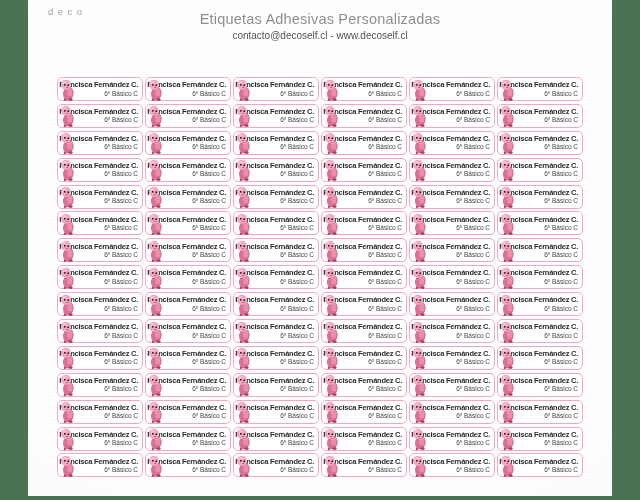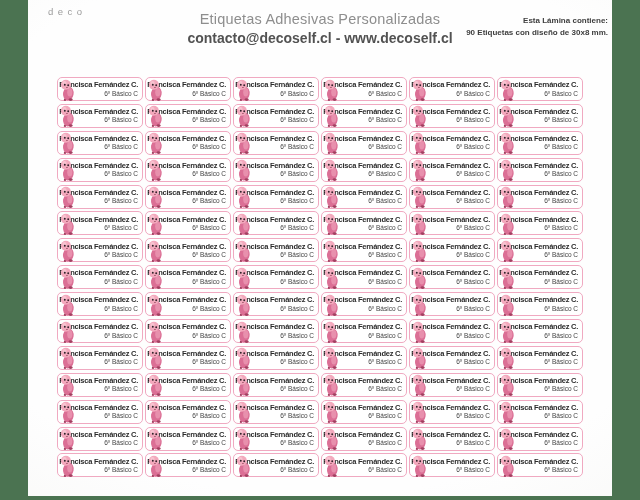--- a/index.html
+++ b/index.html
@@ -27,21 +27,21 @@
   }
   .logo-e { color: #d2306b; position: relative; display: inline-block; }
   .logo-e::after {
     content: ""; position: absolute; top: -6px; left: 3px;
     width: 5px; height: 9px; background: #d2306b;
     border-radius: 70% 30% 60% 40% / 80% 60% 40% 20%;
     transform: rotate(24deg);
   }
   .title-block { position: absolute; left: 0; right: 0; top: 11px; text-align: center; }
   .title { font-size: 14.5px; color: #8e8e8e; letter-spacing: 0.2px; }
-  .contact { font-size: 14px; font-weight: bold; color: #525252; margin-top: 3px; }
+  .contact { font-size: 10px; font-weight: normal; color: #525252; margin-top: 3px; }
   .info-block {
     position: absolute; right: 4px; top: 15px; text-align: right;
     font-size: 8px; font-weight: bold; color: #3e3e3e; line-height: 1.45;
   }
   
   .grid {
     position: absolute; left: 29px; top: 77px;
     display: grid;
     grid-template-columns: repeat(6, 86px);
     grid-auto-rows: 24px;
@@ -72,24 +72,20 @@
 
   <div class="logo">
     <div class="logo-top">deco</div>
   </div>
 
   <div class="title-block">
     <div class="title">Etiquetas Adhesivas Personalizadas</div>
     <div class="contact">contacto@decoself.cl - www.decoself.cl</div>
   </div>
 
-  <div class="info-block">
-    <div>Esta Lámina contiene:</div>
-    <div>90 Etiquetas con diseño de 30x8 mm.</div>
-  </div>
 
   <div class="grid" id="label-grid">
       <div class="label" style="border-color: rgb(240, 169, 193);">
   <svg width="15" height="23" viewBox="0 0 15 23" aria-hidden="true">
     <ellipse cx="8.3" cy="14.6" rx="5.3" ry="6.9" fill="#db6f95" transform="rotate(9 8.3 14.6)"></ellipse>
     <ellipse cx="9.8" cy="13.2" rx="2.6" ry="4.2" fill="#e890ad"></ellipse>
     <path d="M4.2 19.4 Q3.1 21.6 4.6 22 Q6.2 22.3 6.1 20.4 Z" fill="#a34061"></path>
     <ellipse cx="10.6" cy="20.6" rx="2" ry="1.3" fill="#a34061"></ellipse>
     <circle cx="5.9" cy="5.7" r="5" fill="#f3a9bd"></circle>
     <circle cx="4.5" cy="4.1" r="2.1" fill="#f9c9d5" opacity="0.85"></circle>

